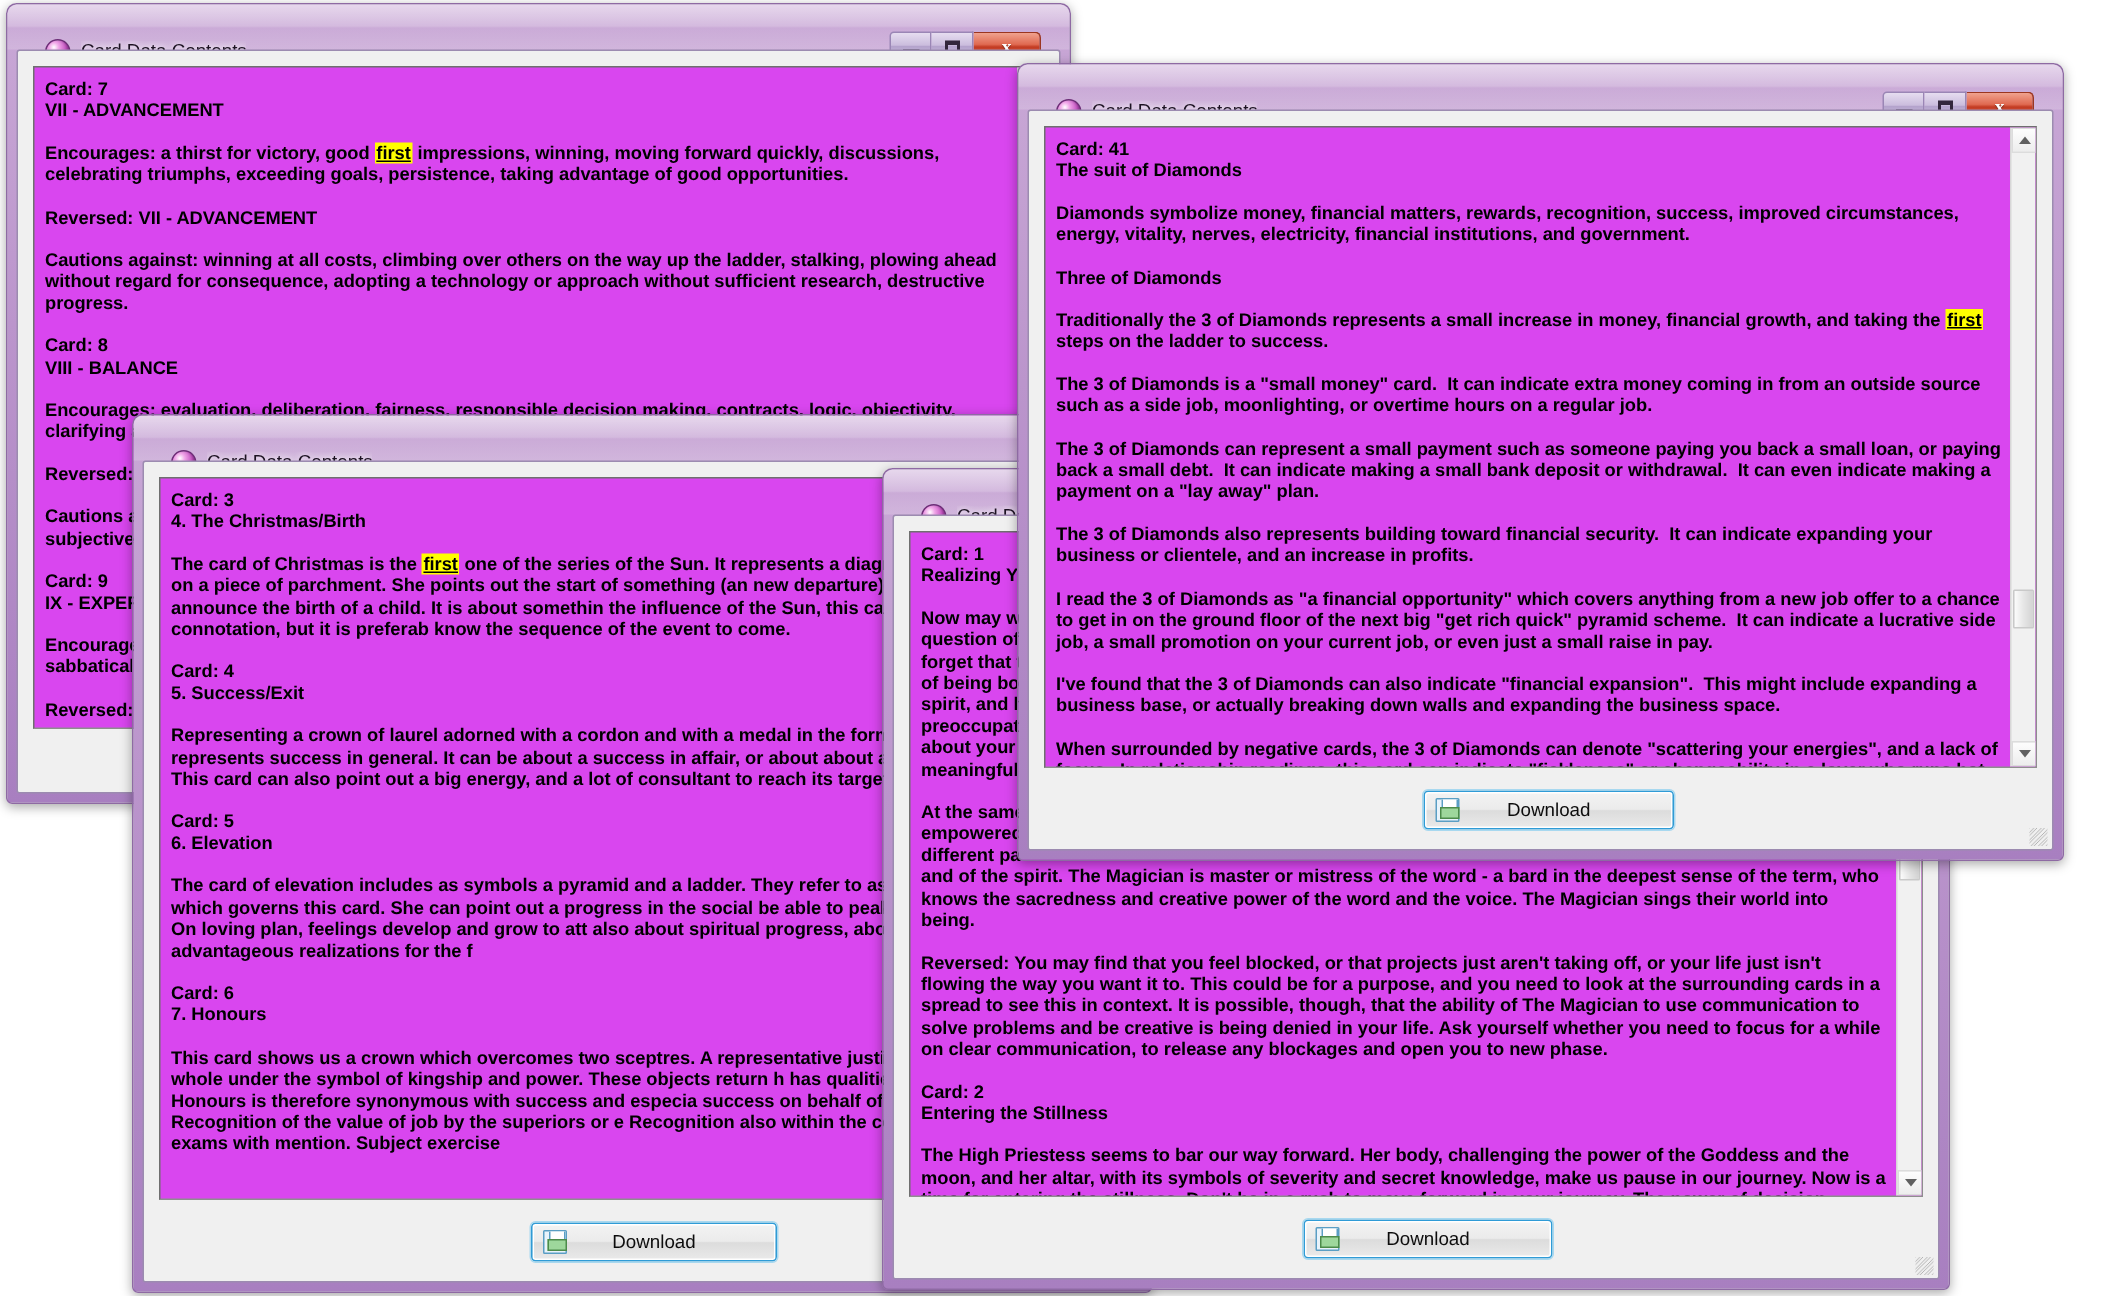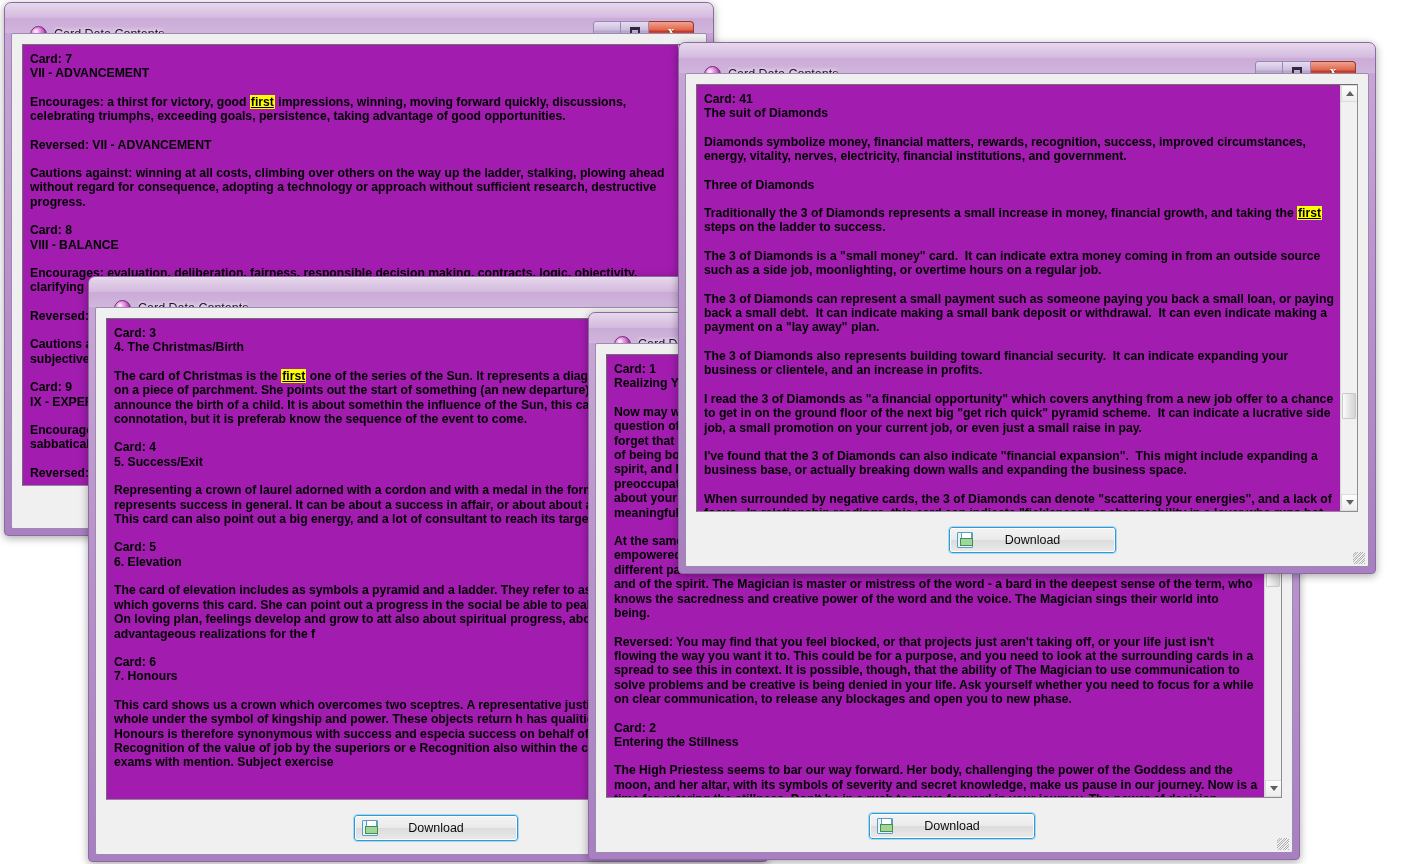--- a/index.html
+++ b/index.html
@@ -111,21 +111,21 @@
   }
   .client-inner {
     position: absolute;
     left: 10px; right: 10px; top: 10px; bottom: 10px;
   }
 
   
   .textbox {
     position: absolute;
     left: 0; top: 0; right: 0;
-    background: #a21caf;
+    background: #d946ef;
     border: 1px solid #8e8e8e;
     border-top-color: #6f6f6f;
     border-left-color: #6f6f6f;
     overflow: hidden;
   }
   .textbox-body {
     position: absolute;
     left: 0; top: 0; right: 17px; bottom: 0;
     padding: 7px 6px 4px 7px;
     overflow: hidden;

